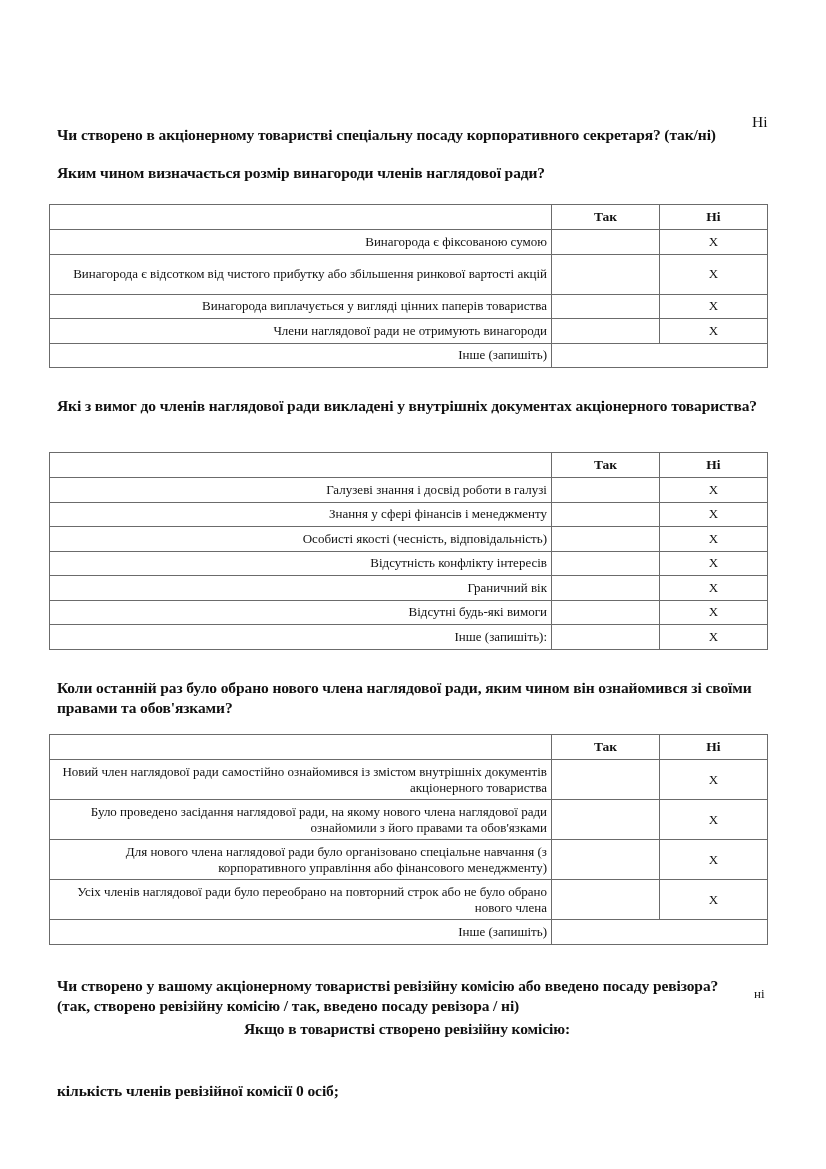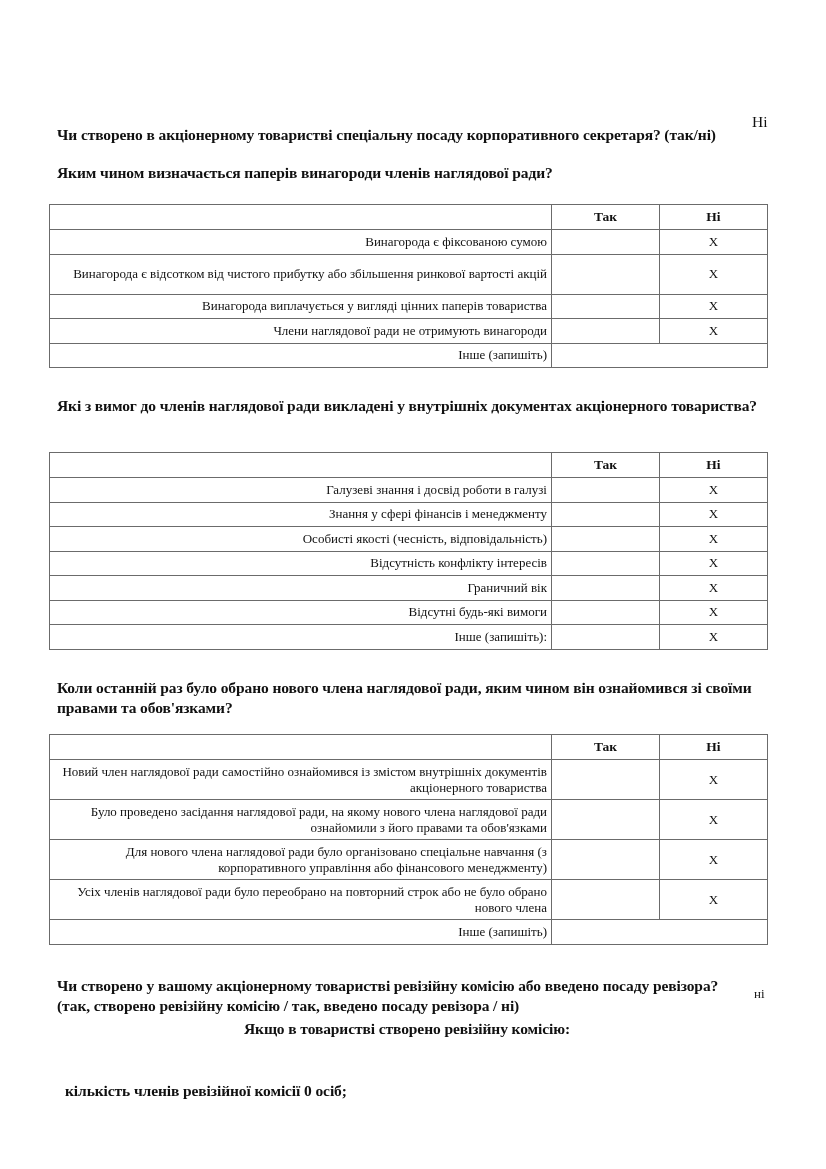--- a/index.html
+++ b/index.html
@@ -30,21 +30,21 @@
   col.c3 { width: 108px; }
   tr.r1 td { height: 23.5px; }
   tr.r2 td { height: 39px; }
 </style>
 </head>
 <body>
 
 <div class="q" style="top:100px; width:660px;margin-top:25px;">Чи створено в акціонерному товаристві спеціальну посаду корпоративного секретаря? (так/ні)</div>
 <div class="ans" style="left:752px; top:112px;">Ні</div>
 
-<div class="q" style="top:163px; width:700px;">Яким чином визначається паперів винагороди членів наглядової ради?</div>
+<div class="q" style="top:163px; width:700px;">Яким чином визначається розмір винагороди членів наглядової ради?</div>
 <table class="grid" style="top:204px;">
   <colgroup>
       <col class="c1">
       <col class="c2">
       <col class="c3">
     </colgroup>
   <tbody>
       <tr>
     <th></th>
     <th>Так</th>
@@ -164,13 +164,13 @@
   <tr class="r1">
     <td class="label">Інше (запишіть)</td>
     <td colspan="2"></td>
   </tr>
 </tbody>
   </table>
 
 <div class="q" style="top:976px; width:670px;">Чи створено у вашому акціонерному товаристві ревізійну комісію або введено посаду ревізора? (так, створено ревізійну комісію / так, введено посаду ревізора / ні)</div>
 <div class="ans" style="left:754px; top:984px; font-size:13px;">ні</div>
 <div class="q" style="top:1019px; width:700px;text-align:center;">Якщо в товаристві створено ревізійну комісію:</div>
-<div class="q" style="top:1081px; width:700px;margin-left:8px;">кількість членів ревізійної комісії 0 осіб;</div>
+<div class="q" style="top:1081px; width:700px;">кількість членів ревізійної комісії 0 осіб;</div>
 
 </body></html>

